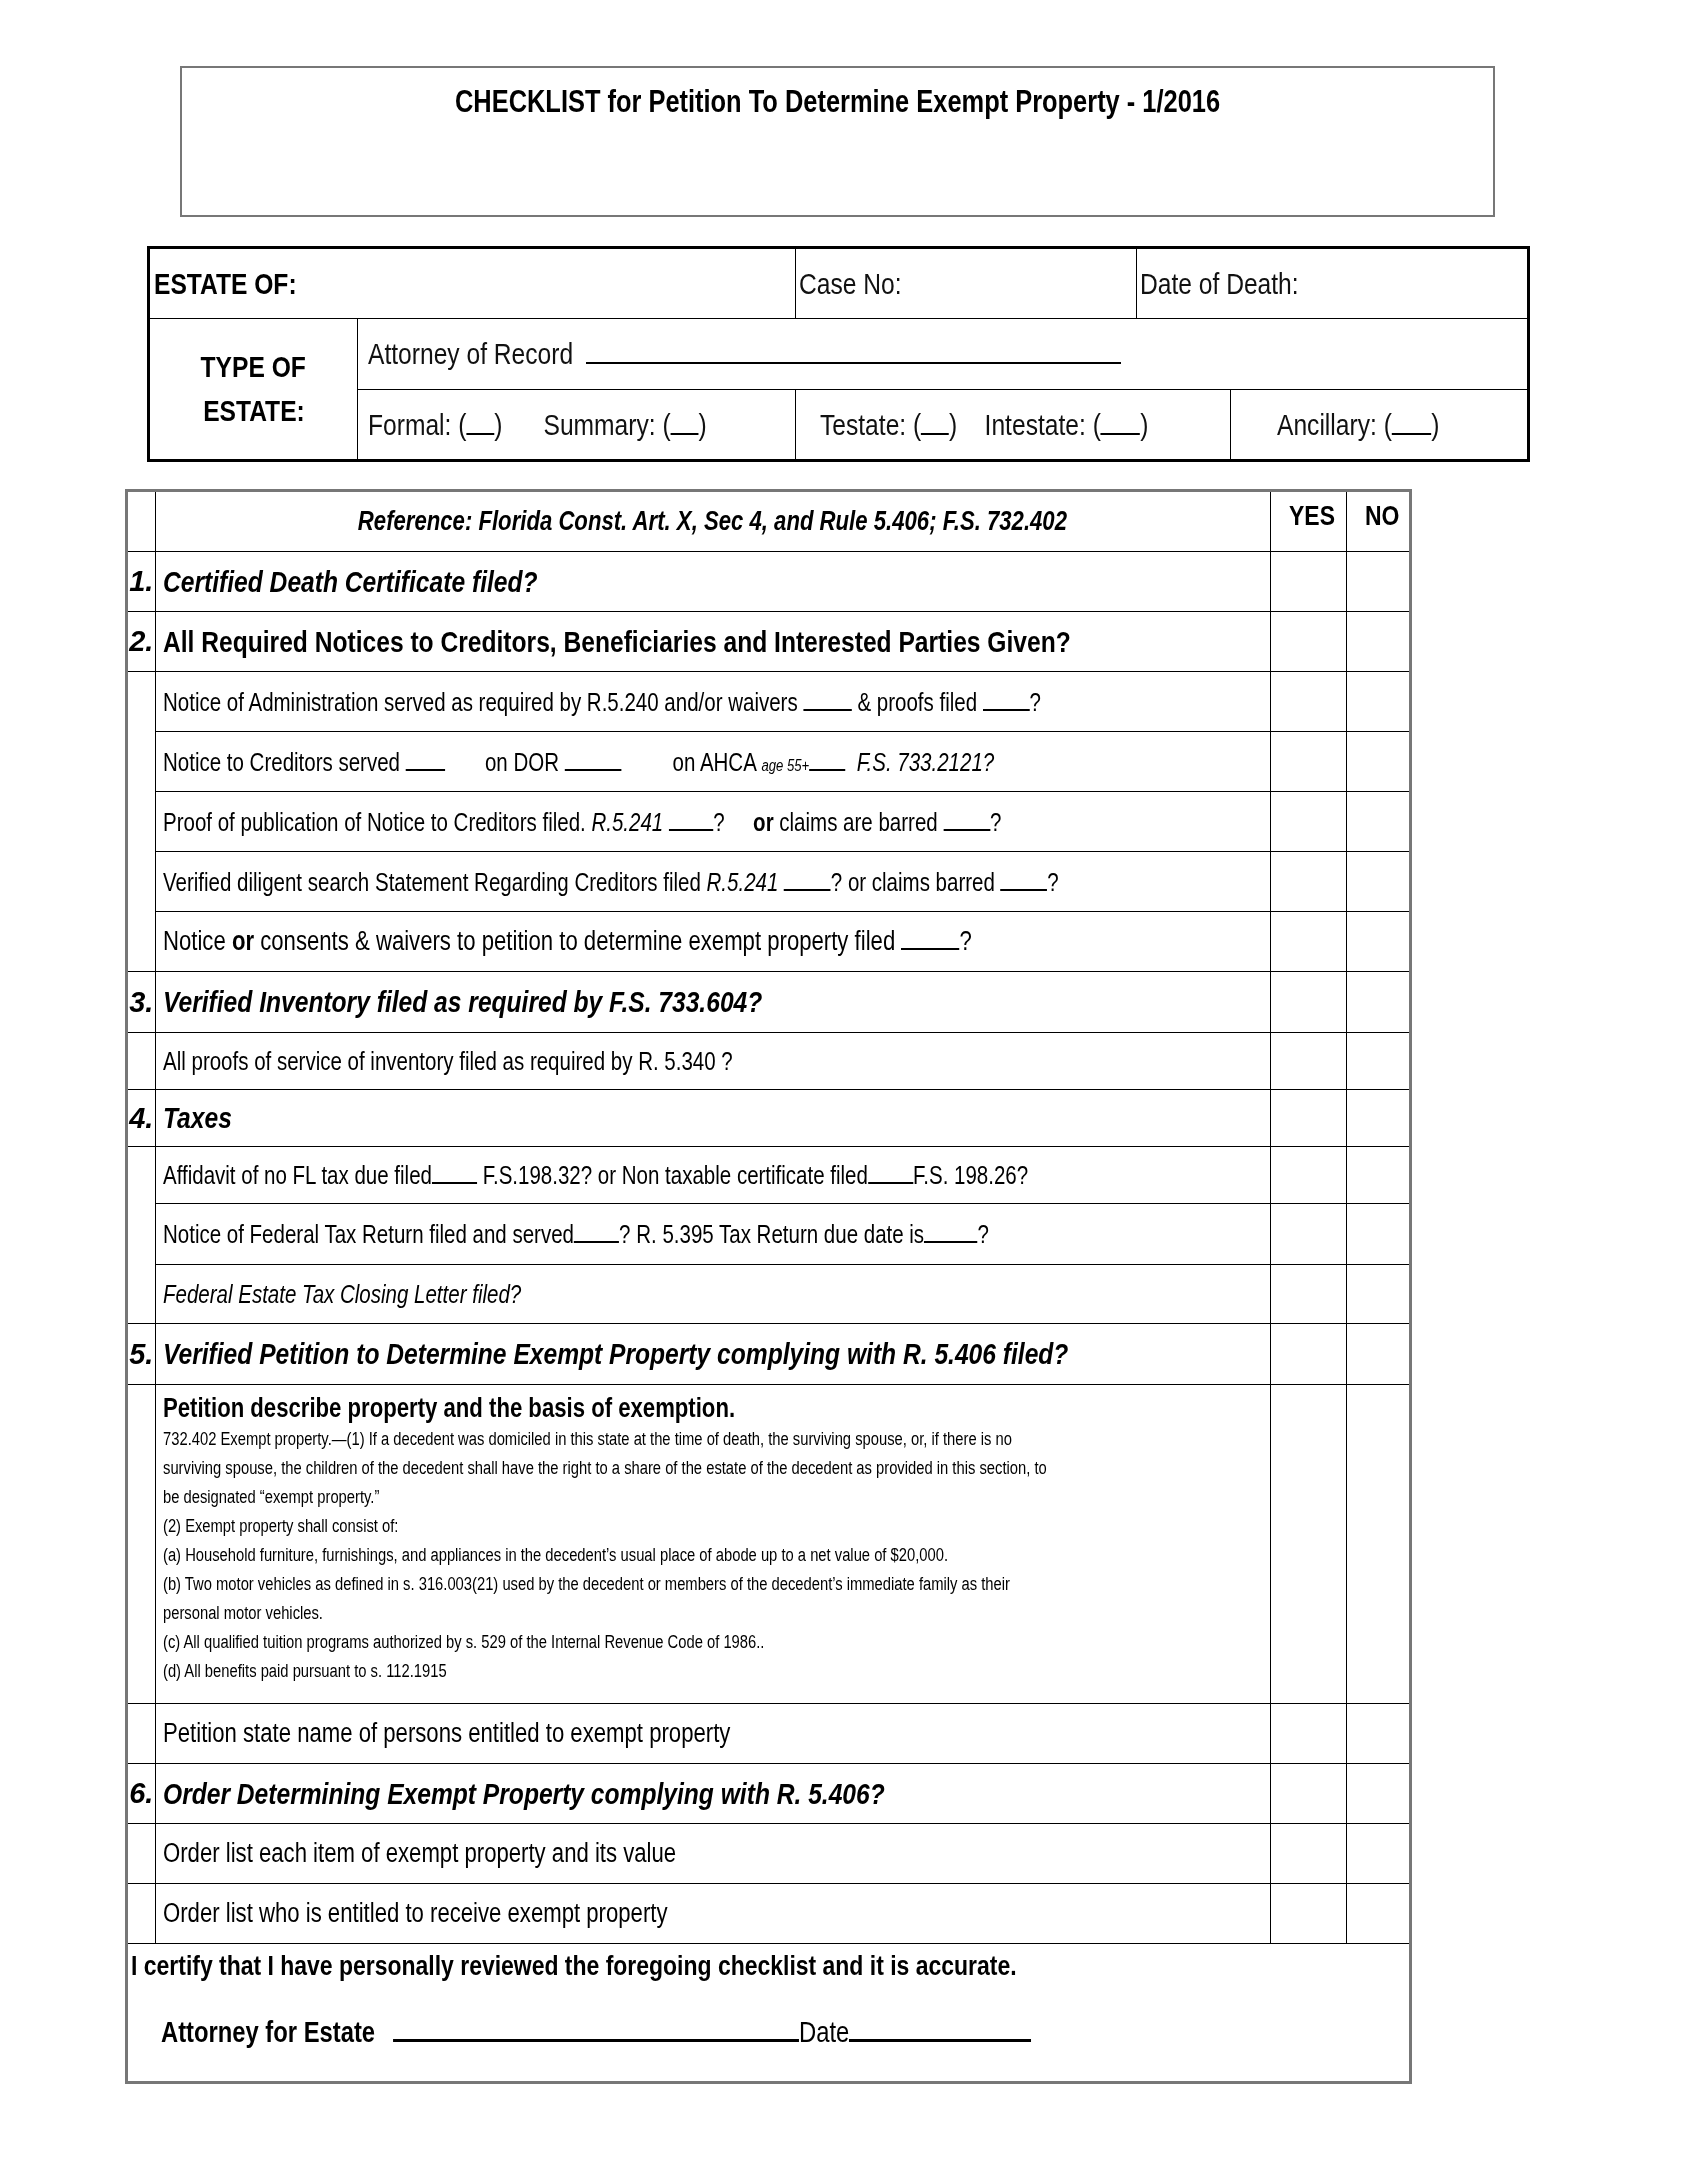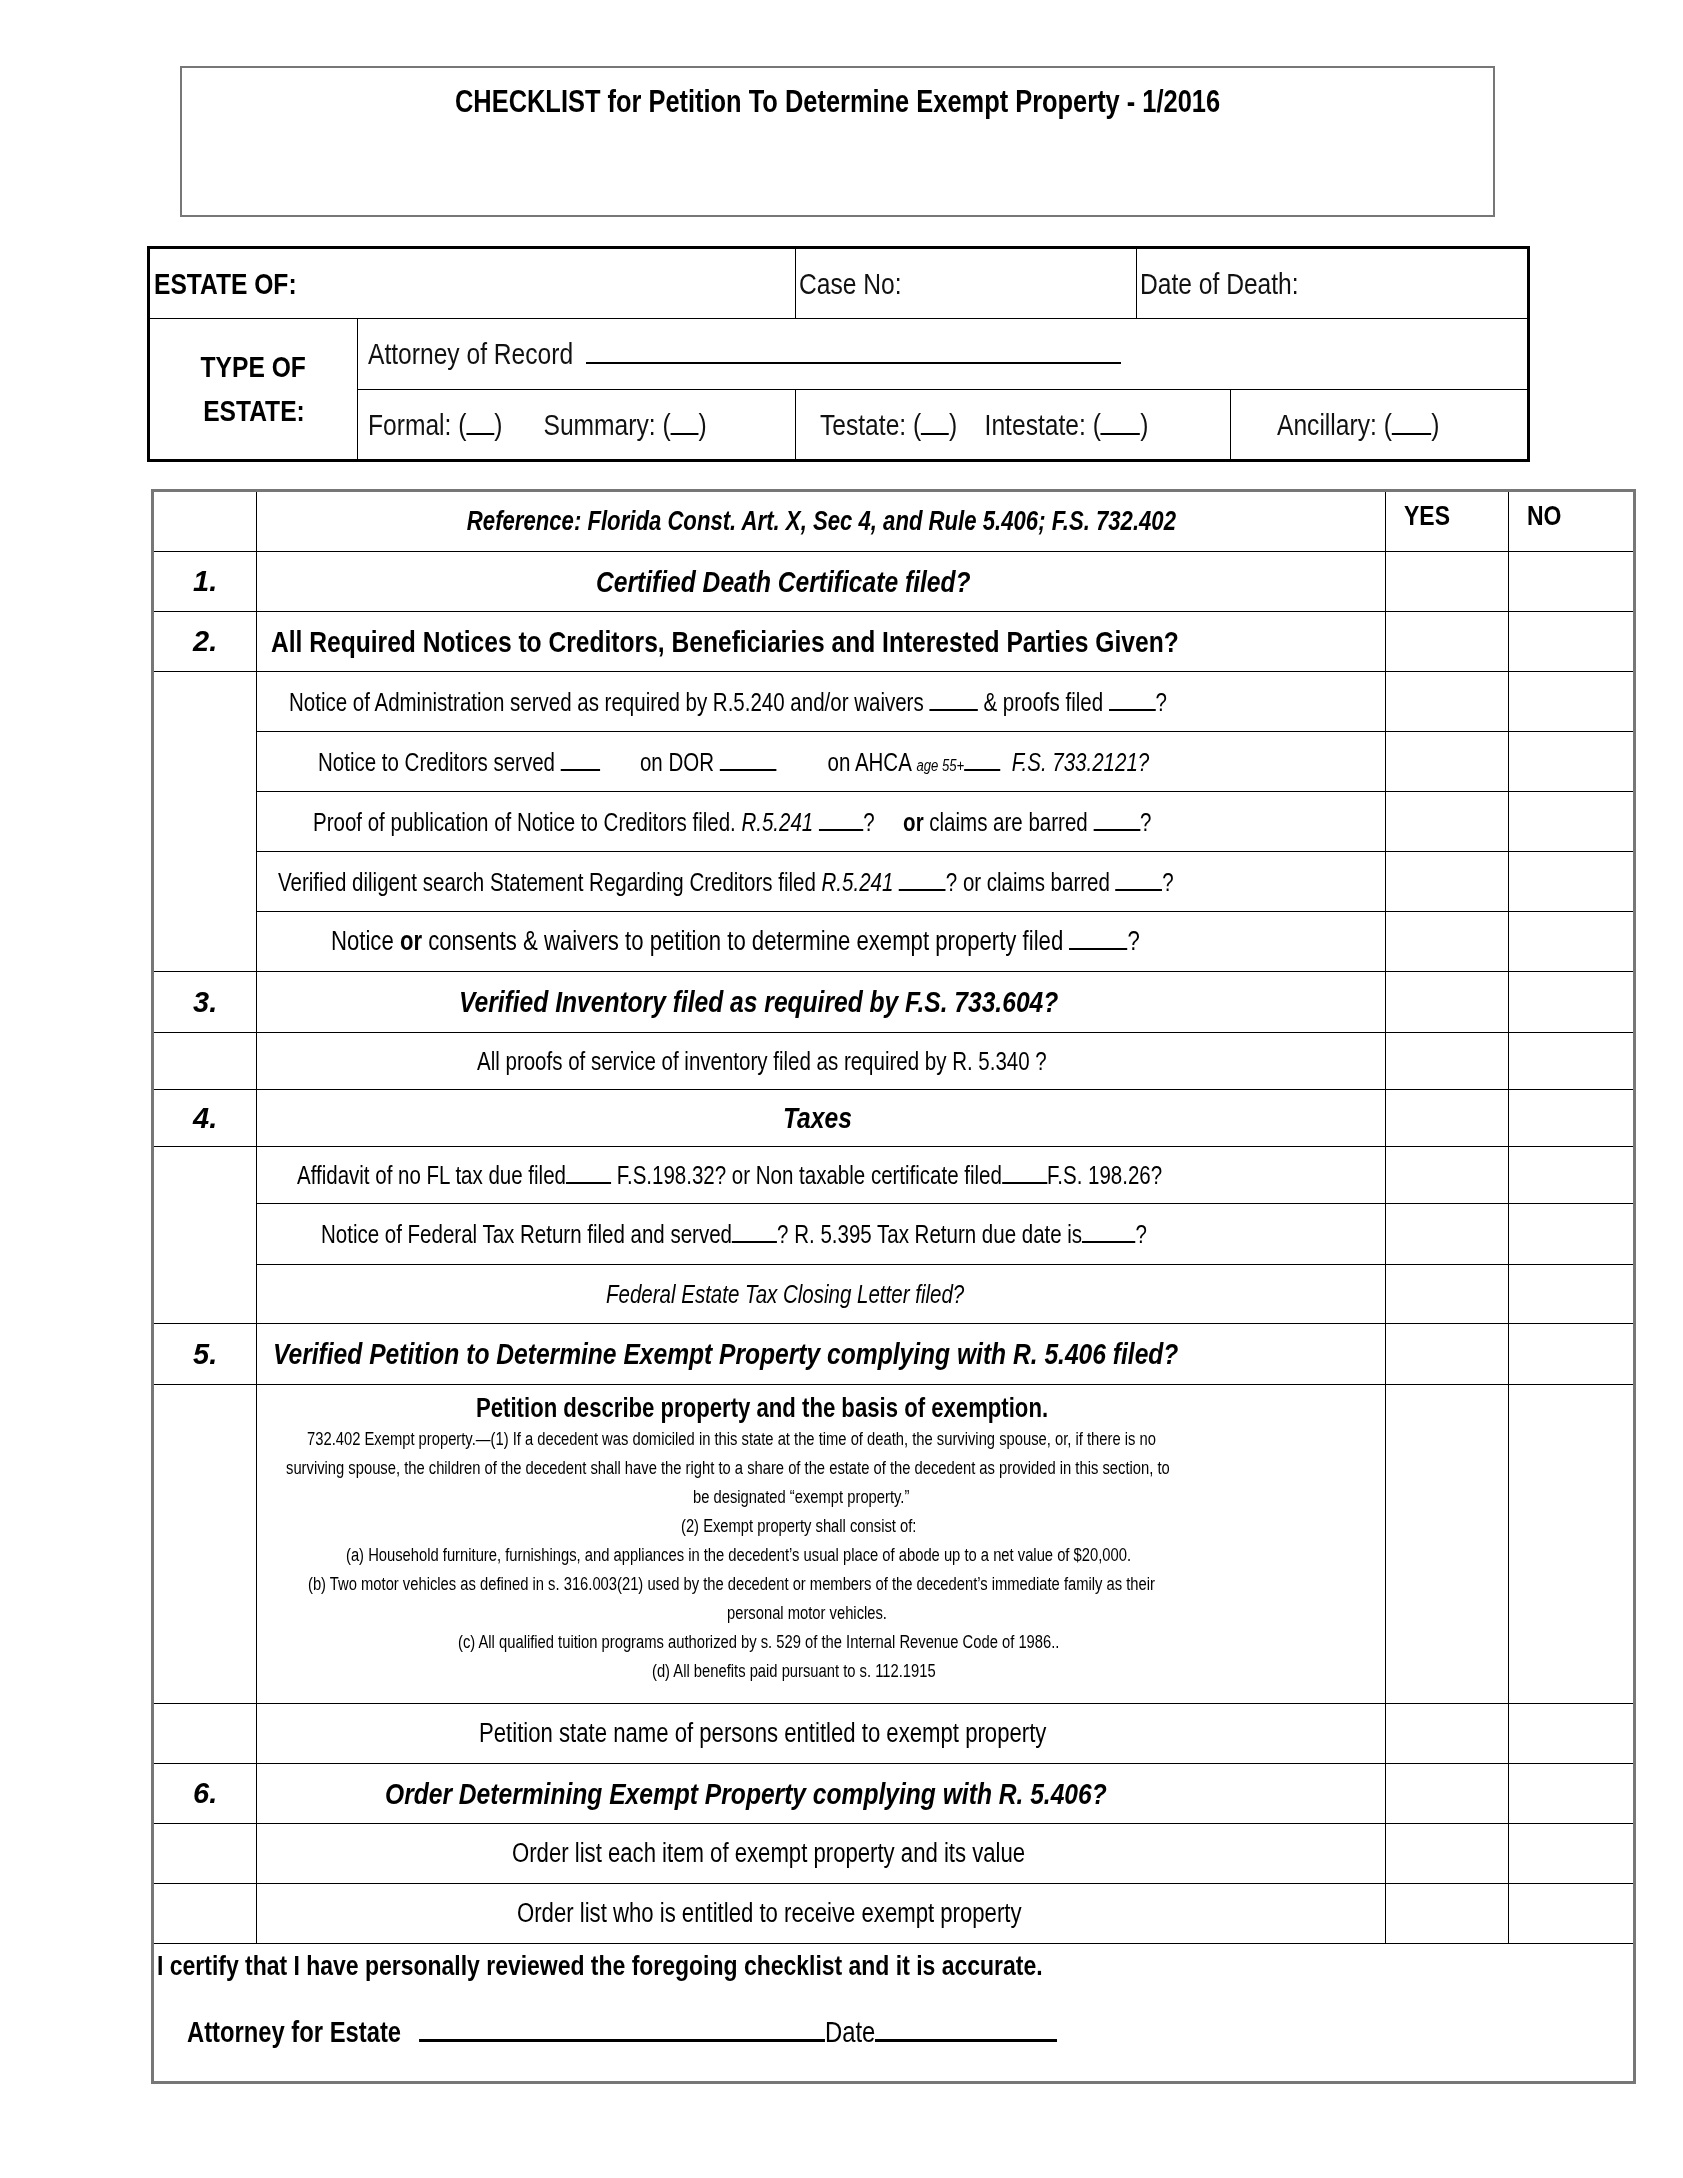--- a/index.html
+++ b/index.html
@@ -14,24 +14,24 @@
     .hdr .t2 { font-size: 25px; margin-top: 2px; }
     .hdr .r2 { text-align: center; font-weight: bold; font-size: 31px; padding-top: 16px; }
 
     
     .estate { position: absolute; left: 147px; top: 246px; width: 1383px; height: 215px; border-collapse: collapse; border: 3px solid #000; padding-left: 27px; }
     .estate td { border: 1px solid #000; padding: 0; vertical-align: middle; font-size: 30px; }
     .estate .lbl-bold { font-weight: bold; }
     .estate .light { color: #111; }
 
     
-    .check { position: absolute; left: 151px; top: 489px; width: 1485px; border-collapse: collapse; border: 3px solid #777; }
+    .check { position: absolute; left: 125px; top: 489px; width: 1287px; border-collapse: collapse; border: 3px solid #777; }
     .check td { border: 1px solid #000; padding: 0; vertical-align: middle; }
     .num { width: 101px; text-align: center; font-size: 29px; font-style: italic; font-weight: bold; }
-    .desc { padding-left: 7px !important; text-align: center; }
+    .desc { padding-left: 7px !important; }
     .main-b { font-size: 30px; font-style: italic; font-weight: bold; }
     .main-nb { font-size: 30px; font-weight: bold; }
     .sub { font-size: 25px; }
     .sub-lg { font-size: 27px; }
     .italic { font-style: italic; }
     .hdrcell { font-size: 27px; font-style: italic; font-weight: bold; text-align: center; }
     .yn { font-size: 28px; font-weight: bold; vertical-align: top !important; padding-top: 8px !important; padding-left: 18px !important; }
     .blank { display: inline-block; border-bottom: 2px solid #000; height: 22px; vertical-align: baseline; }
     .statute { font-size: 18px; line-height: 29px; }
     .statute-title { font-size: 27px; font-weight: bold; line-height: 34px; }

